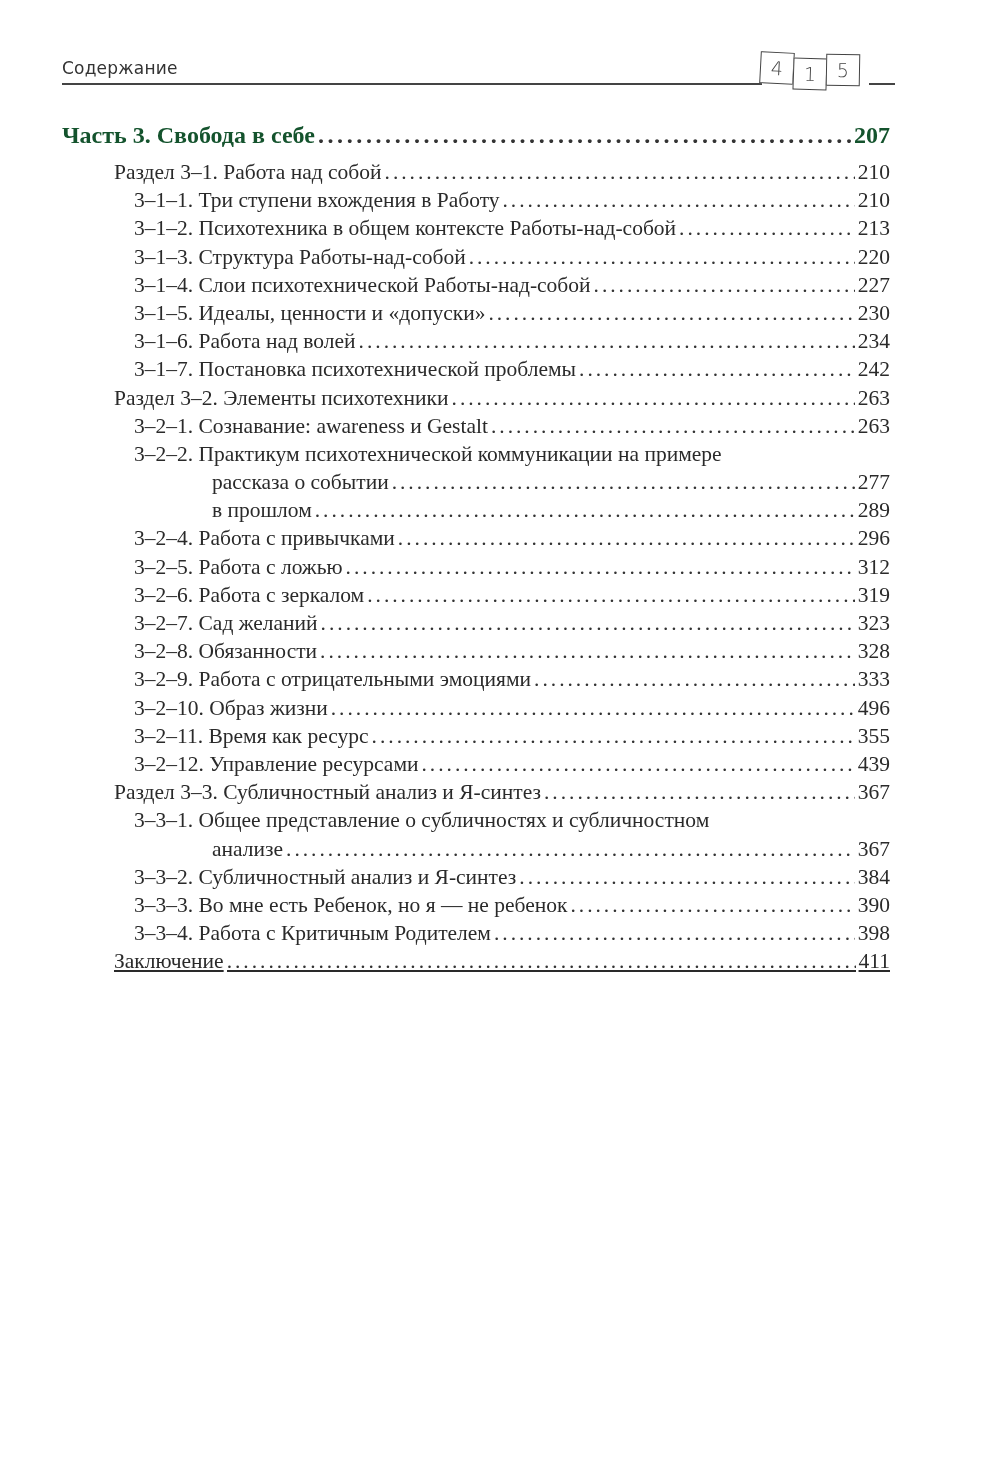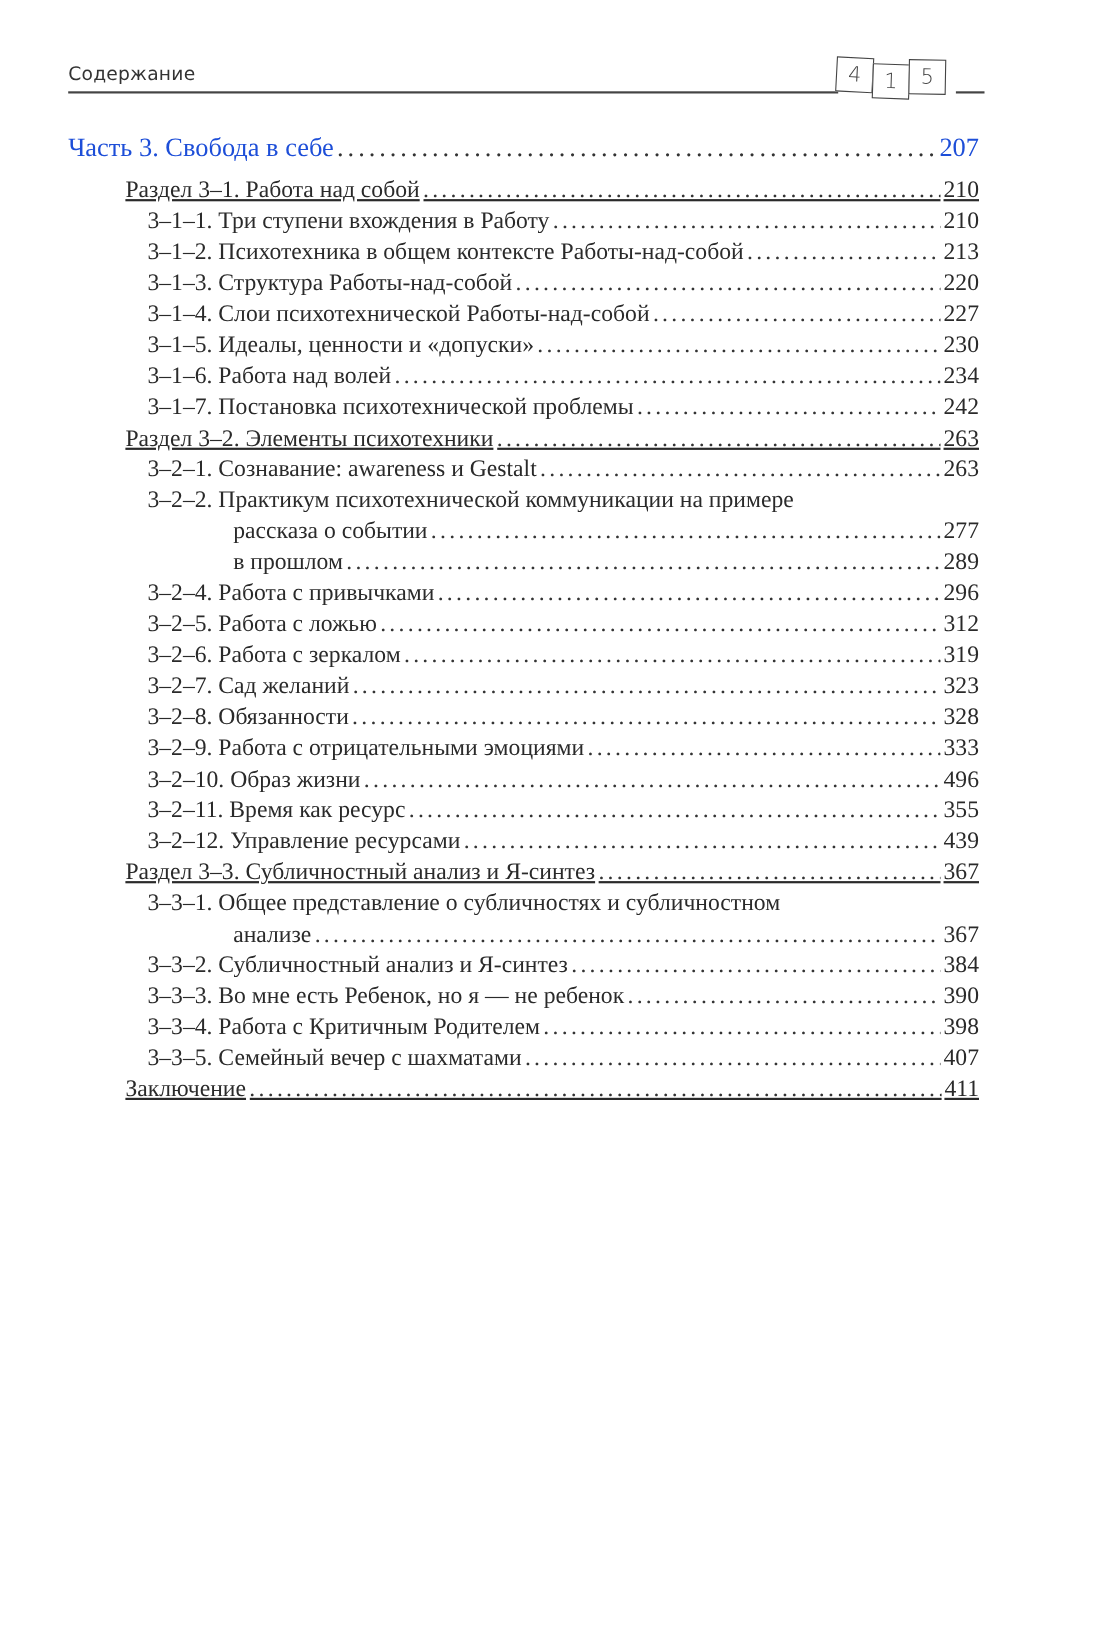--- a/index.html
+++ b/index.html
@@ -14,22 +14,22 @@
   .page-box.b0 { transform: rotate(3deg); margin-top: -4px; }
   .page-box.b1 { transform: rotate(2deg); margin-top: 2px; }
   .page-box.b2 { transform: rotate(1deg); margin-top: -2px; }
 
   .toc { position: absolute; left: 62px; top: 112px; width: 828px; font-family: "Liberation Serif", serif; }
   .row { display: flex; align-items: baseline; white-space: nowrap; height: 28.2px; font-size: 21.5px; line-height: 28.2px; }
   .row .label { flex: 0 0 auto; }
   .row .dots { flex: 1 1 auto; overflow: hidden; margin: 0 3px; color: #333; letter-spacing: 2.6px; }
   .row .dots::after { content: ". . . . . . . . . . . . . . . . . . . . . . . . . . . . . . . . . . . . . . . . . . . . . . . . . . . . . . . . . . . . . . . . . . . . . . . . . . . . . . . . . . . . . . . . . . . . . . . . . . . . . . . . . ."; letter-spacing: -1.2px; }
   .row .page { flex: 0 0 auto; text-align: right; }
-  .row.part { font-weight: normal; font-size: 24px; height: 46px; line-height: 46px; color: #1d4ed8; }
-  .row.section { padding-left: 52px; text-decoration: underline; }
+  .row.part { font-weight: bold; font-size: 24px; height: 46px; line-height: 46px; color: #14532d; }
+  .row.section { padding-left: 52px; }
   .row.sub { padding-left: 72px; }
   .row.cont { padding-left: 150px; }
   .row.first-line { padding-left: 72px; }
   .row.conclusion { padding-left: 52px; text-decoration: underline; }
 </style>
 </head>
 <body>
 
 <div class="header">
   <div class="header-title">Содержание</div>
@@ -177,23 +177,18 @@
     <div class="row sub">
       <span class="label">3–3–3. Во мне есть Ребенок, но я — не ребенок</span>
       <span class="dots"></span>
       <span class="page">390</span>
     </div>
     <div class="row sub">
       <span class="label">3–3–4. Работа с Критичным Родителем</span>
       <span class="dots"></span>
       <span class="page">398</span>
     </div>
-    <div class="row sub">
-      <span class="label">3–3–5. Семейный вечер с шахматами</span>
-      <span class="dots"></span>
-      <span class="page">407</span>
-    </div>
     <div class="row conclusion">
       <span class="label">Заключение</span>
       <span class="dots"></span>
       <span class="page">411</span>
     </div>
   </div>
 
 </body></html>

